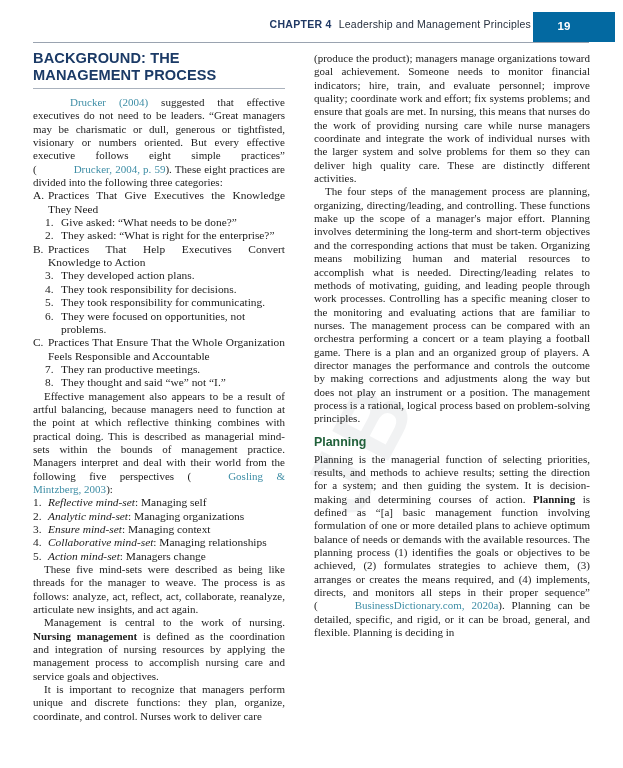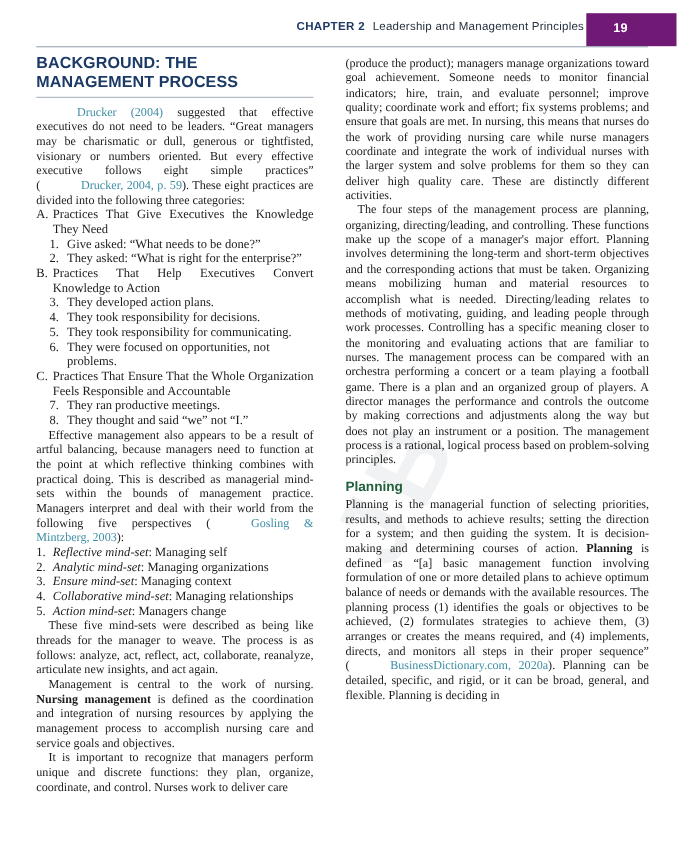--- a/index.html
+++ b/index.html
@@ -74,21 +74,21 @@
     color: #27313f;
     margin-left: 7px;
     text-align: center;
   }
   #page-number-box {
     position: absolute;
     left: 533px;
     top: 0;
     width: 82px;
     height: 30px;
-    background: #701a75;
+    background: #0369a1;
   }
   #page-number {
     position: absolute;
     left: 0;
     top: 8px;
     width: 62px;
     text-align: center;
     font-family: "Liberation Sans", sans-serif;
     font-weight: 700;
     font-size: 11.5px;
@@ -207,21 +207,21 @@
 </style>
 </head>
 <body>
 
 <div id="page">
 
   <div id="watermark">JB</div>
 
   <div id="running-head">
     <div id="rh-text">
-      <span id="rh-chapter">CHAPTER 2</span><span id="rh-title">Leadership and Management Principles</span>
+      <span id="rh-chapter">CHAPTER 4</span><span id="rh-title">Leadership and Management Principles</span>
     </div>
     <div id="page-number-box">
       <div id="page-number">19</div>
     </div>
   </div>
   <div id="head-rule"></div>
 
   <div id="col-left">
 
     <h1 class="h1">BACKGROUND: THE MANAGEMENT PROCESS</h1>

